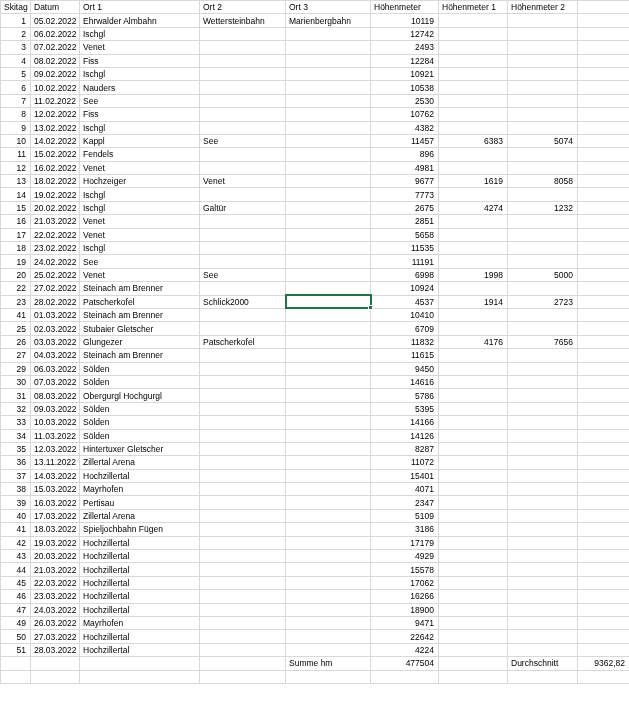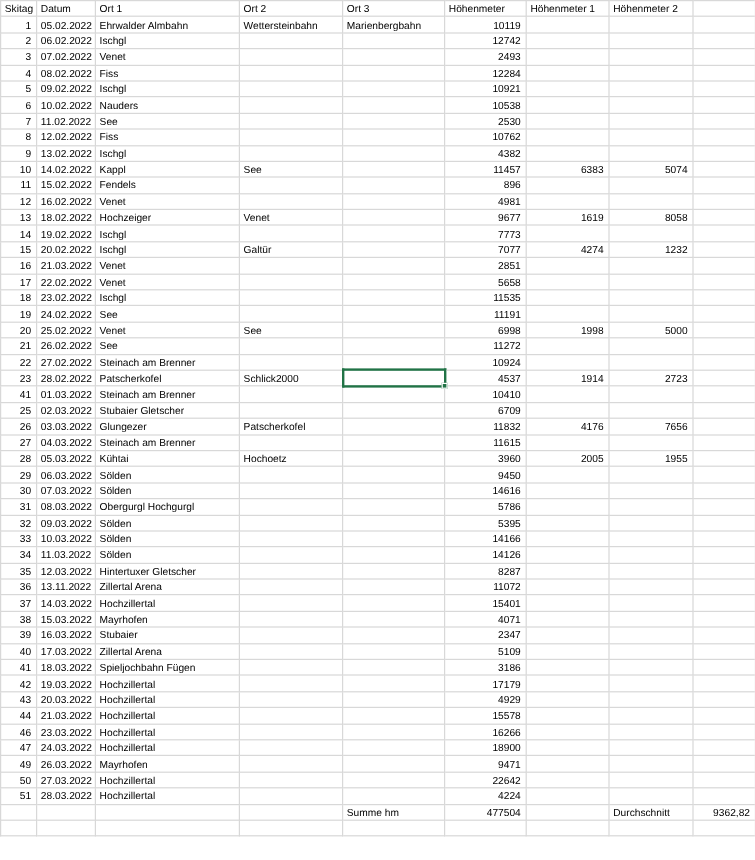--- a/index.html
+++ b/index.html
@@ -201,21 +201,21 @@
         <td class="right"></td>
         <td class="right"></td>
         <td class="left"></td>
       </tr>
       <tr>
         <td class="right">15</td>
         <td class="right">20.02.2022</td>
         <td class="left">Ischgl</td>
         <td class="left">Galtür</td>
         <td class="left"></td>
-        <td class="right">7077</td>
+        <td class="right">2675</td>
         <td class="right">4274</td>
         <td class="right">1232</td>
         <td class="left"></td>
       </tr>
       <tr>
         <td class="right">16</td>
         <td class="right">21.03.2022</td>
         <td class="left">Venet</td>
         <td class="left"></td>
         <td class="left"></td>
@@ -259,31 +259,20 @@
       </tr>
       <tr>
         <td class="right">20</td>
         <td class="right">25.02.2022</td>
         <td class="left">Venet</td>
         <td class="left">See</td>
         <td class="left"></td>
         <td class="right">6998</td>
         <td class="right">1998</td>
         <td class="right">5000</td>
-        <td class="left"></td>
-      </tr>
-      <tr>
-        <td class="right">21</td>
-        <td class="right">26.02.2022</td>
-        <td class="left">See</td>
-        <td class="left"></td>
-        <td class="left"></td>
-        <td class="right">11272</td>
-        <td class="right"></td>
-        <td class="right"></td>
         <td class="left"></td>
       </tr>
       <tr>
         <td class="right">22</td>
         <td class="right">27.02.2022</td>
         <td class="left">Steinach am Brenner</td>
         <td class="left"></td>
         <td class="left"></td>
         <td class="right">10924</td>
         <td class="right"></td>
@@ -341,31 +330,20 @@
         <td class="right">04.03.2022</td>
         <td class="left">Steinach am Brenner</td>
         <td class="left"></td>
         <td class="left"></td>
         <td class="right">11615</td>
         <td class="right"></td>
         <td class="right"></td>
         <td class="left"></td>
       </tr>
       <tr>
-        <td class="right">28</td>
-        <td class="right">05.03.2022</td>
-        <td class="left">Kühtai</td>
-        <td class="left">Hochoetz</td>
-        <td class="left"></td>
-        <td class="right">3960</td>
-        <td class="right">2005</td>
-        <td class="right">1955</td>
-        <td class="left"></td>
-      </tr>
-      <tr>
         <td class="right">29</td>
         <td class="right">06.03.2022</td>
         <td class="left">Sölden</td>
         <td class="left"></td>
         <td class="left"></td>
         <td class="right">9450</td>
         <td class="right"></td>
         <td class="right"></td>
         <td class="left"></td>
       </tr>
@@ -464,21 +442,21 @@
         <td class="left"></td>
         <td class="left"></td>
         <td class="right">4071</td>
         <td class="right"></td>
         <td class="right"></td>
         <td class="left"></td>
       </tr>
       <tr>
         <td class="right">39</td>
         <td class="right">16.03.2022</td>
-        <td class="left">Stubaier</td>
+        <td class="left">Pertisau</td>
         <td class="left"></td>
         <td class="left"></td>
         <td class="right">2347</td>
         <td class="right"></td>
         <td class="right"></td>
         <td class="left"></td>
       </tr>
       <tr>
         <td class="right">40</td>
         <td class="right">17.03.2022</td>
@@ -523,20 +501,31 @@
         <td class="right"></td>
         <td class="left"></td>
       </tr>
       <tr>
         <td class="right">44</td>
         <td class="right">21.03.2022</td>
         <td class="left">Hochzillertal</td>
         <td class="left"></td>
         <td class="left"></td>
         <td class="right">15578</td>
+        <td class="right"></td>
+        <td class="right"></td>
+        <td class="left"></td>
+      </tr>
+      <tr>
+        <td class="right">45</td>
+        <td class="right">22.03.2022</td>
+        <td class="left">Hochzillertal</td>
+        <td class="left"></td>
+        <td class="left"></td>
+        <td class="right">17062</td>
         <td class="right"></td>
         <td class="right"></td>
         <td class="left"></td>
       </tr>
       <tr>
         <td class="right">46</td>
         <td class="right">23.03.2022</td>
         <td class="left">Hochzillertal</td>
         <td class="left"></td>
         <td class="left"></td>

